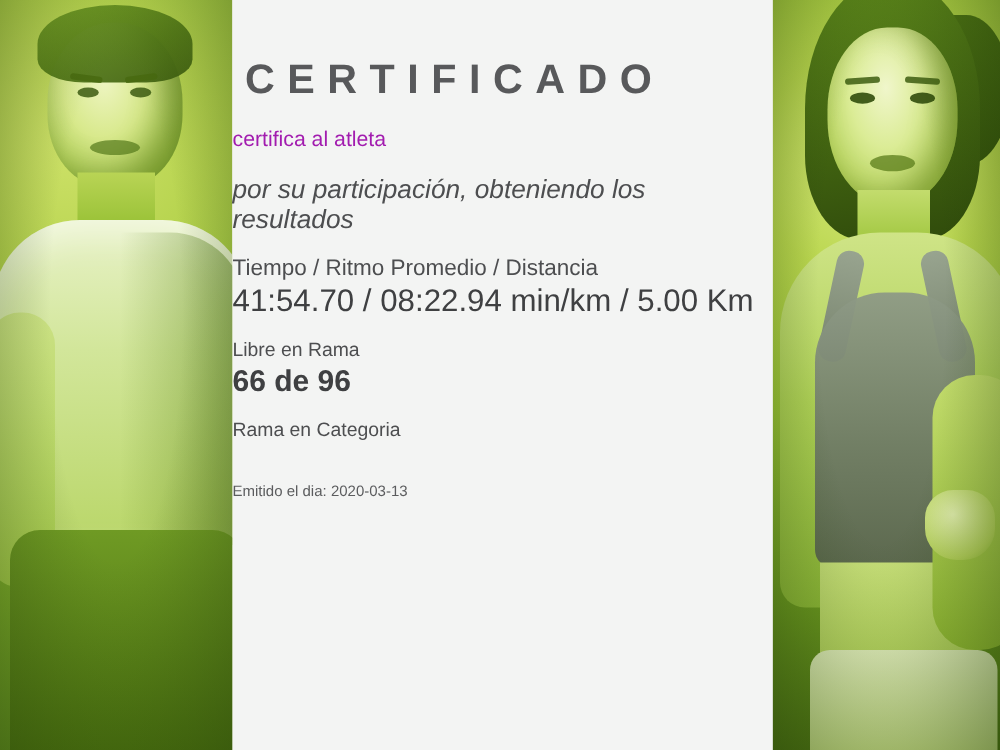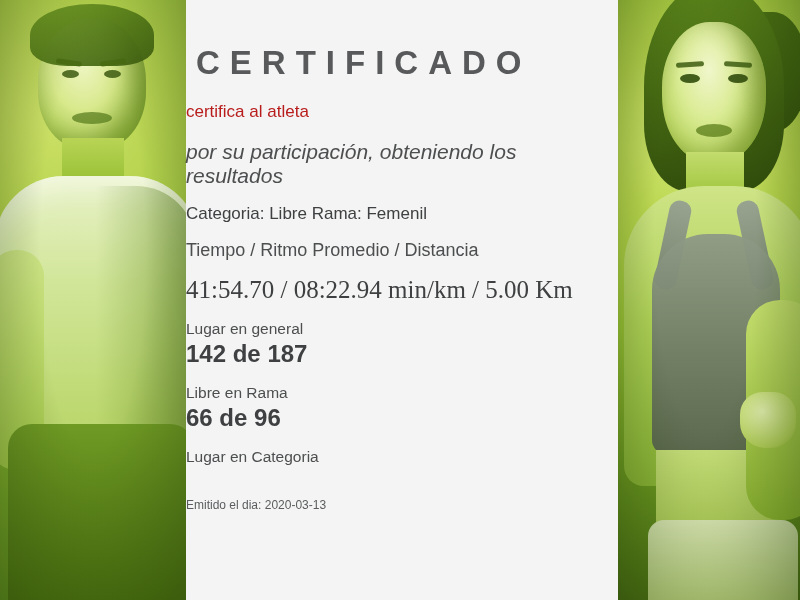--- a/index.html
+++ b/index.html
@@ -262,21 +262,21 @@
   }
   .subtitle {
     margin-top: 12px;
     font-size: 17px;
     letter-spacing: 1.5px;
     color: #5a5b5d;
   }
   .certifies {
     margin-top: 20px;
     font-size: 17px;
-    color: #b91c1c;
+    color: #a21caf;
   }
   .athlete {
     margin-top: 9px;
     font-size: 25px;
     font-weight: bold;
     color: #3f4042;
     letter-spacing: .2px;
   }
   .participation {
     margin-top: 18px;
@@ -288,24 +288,23 @@
     margin-top: 16px;
     font-size: 17px;
     color: #3f4042;
   }
   .metrics-label {
     margin-top: 16px;
     font-size: 18px;
     color: #4d4e50;
   }
   .metrics-value {
-    margin-top: 15px;
+    margin-top: 2px;
     font-size: 25px;
     color: #3f4042;
-    font-family: Liberation Serif, serif;
   }
 
   .place-block { margin-top: 16px; }
   .place-label {
     font-size: 15.5px;
     color: #4d4e50;
   }
   .place-value {
     margin-top: 2px;
     font-size: 24px;
@@ -365,35 +364,30 @@
       <div class="fr-hand"></div>
       <div class="fr-vignette"></div>
     </div>
   </div>
 
   <div class="content">
 
     <div class="title">CERTIFICADO</div>
     <div class="certifies">certifica al atleta</div>
     <div class="participation">por su participación, obteniendo los resultados</div>
-    <div class="category-line">Categoria: Libre Rama: Femenil</div>
 
     <div class="metrics-label">Tiempo / Ritmo Promedio / Distancia</div>
     <div class="metrics-value">41:54.70 / 08:22.94 min/km / 5.00 Km</div>
 
-    <div class="place-block">
-      <div class="place-label">Lugar en general</div>
-      <div class="place-value">142 de 187</div>
-    </div>
 
     <div class="place-block">
       <div class="place-label">Libre en Rama</div>
       <div class="place-value">66 de 96</div>
     </div>
 
     <div class="place-block">
-      <div class="place-label">Lugar en Categoria</div>
+      <div class="place-label">Rama en Categoria</div>
     </div>
 
     <div class="issued">Emitido el dia: 2020-03-13</div>
 
   </div>
 </div>
 
 </body></html>

